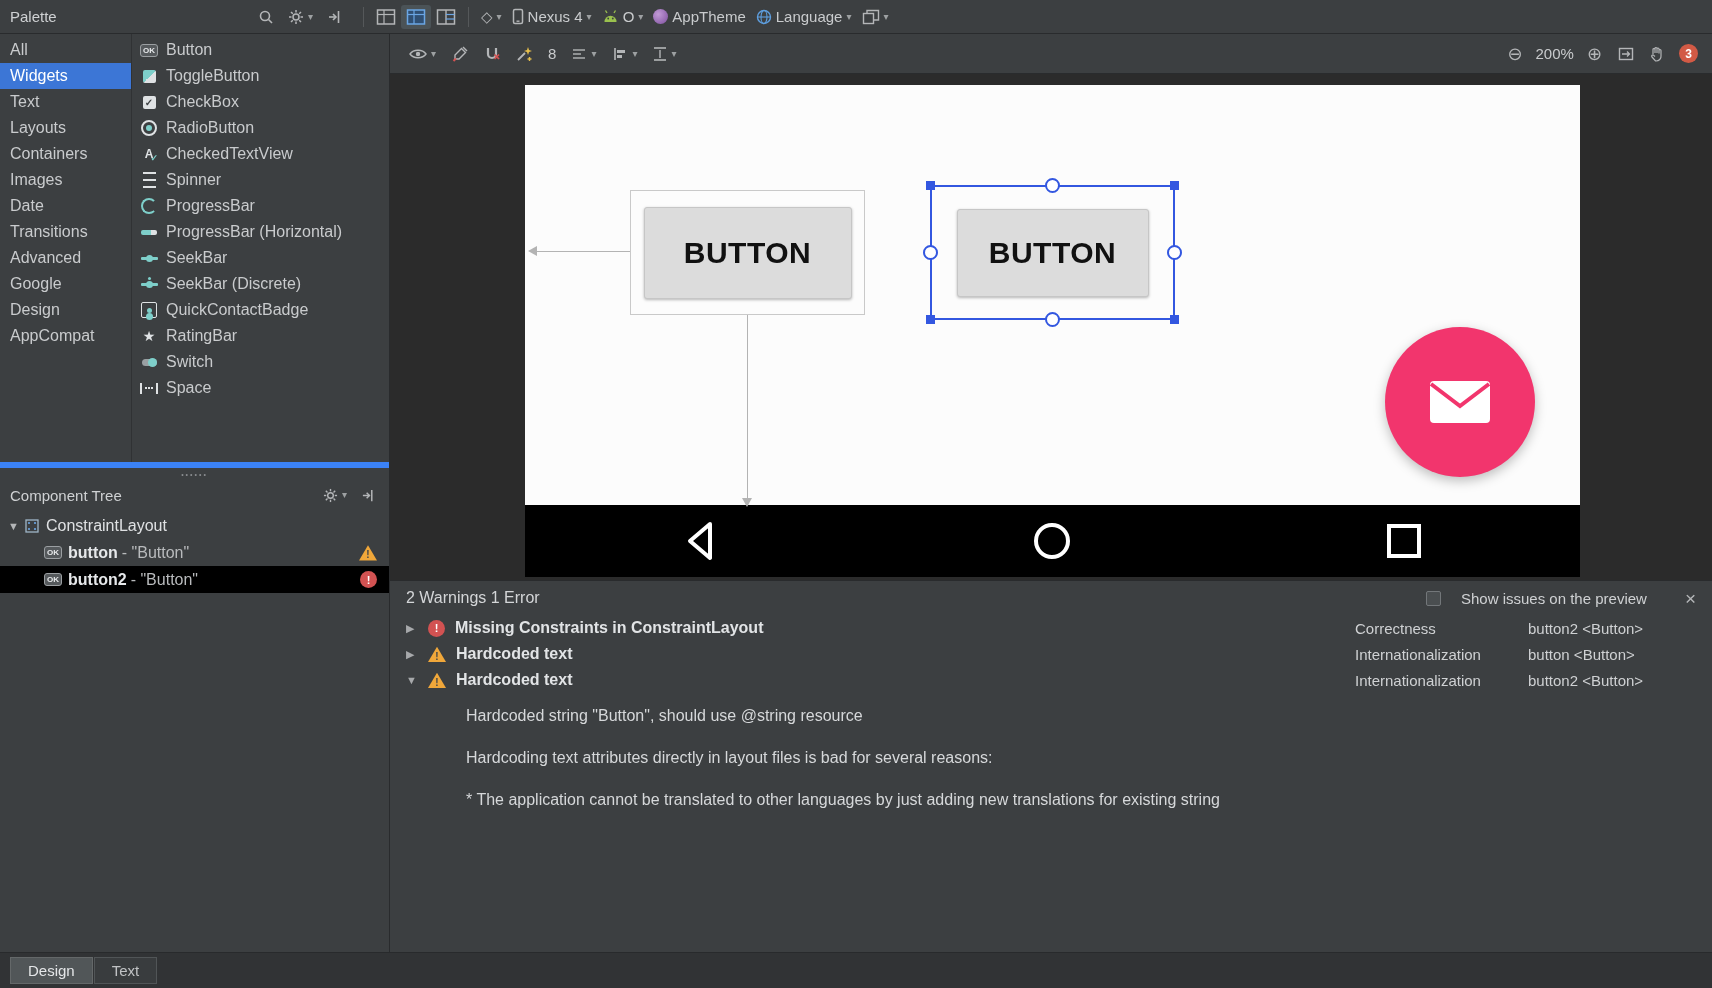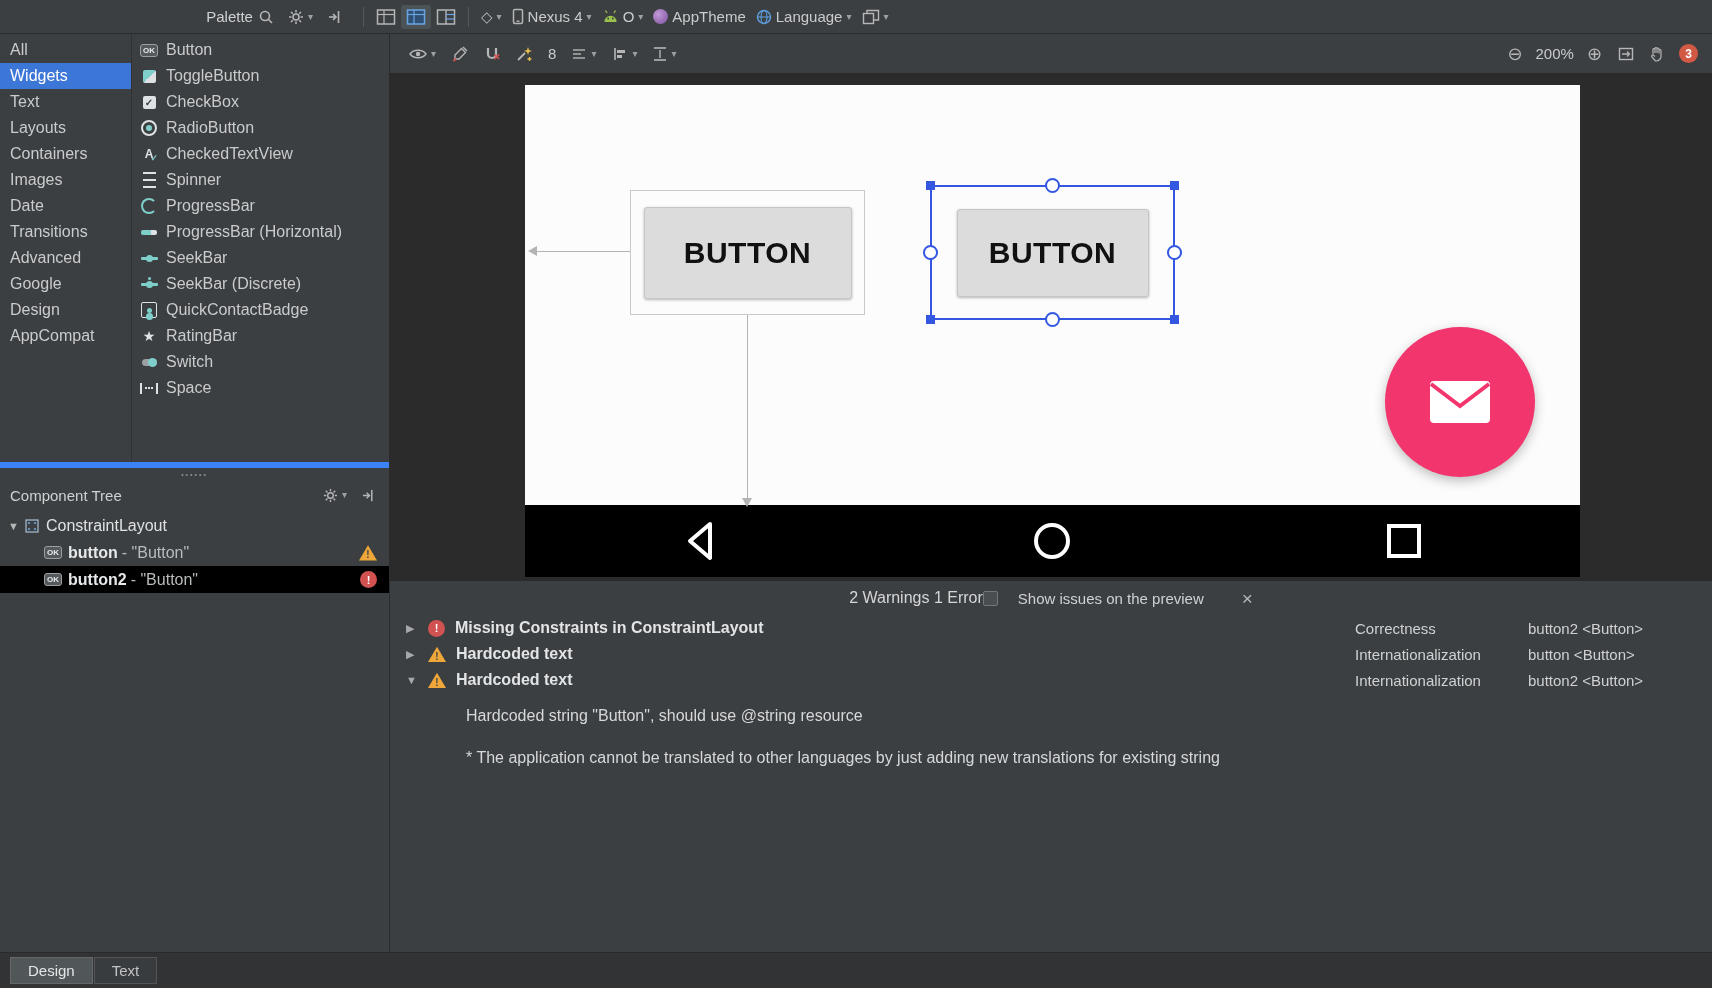--- a/index.html
+++ b/index.html
@@ -2,21 +2,21 @@
 <html><head>
 <meta charset="utf-8">
 <style>
   *{box-sizing:border-box;margin:0;padding:0}
   html,body{width:1712px;height:988px;overflow:hidden}
   body{font-family:"Liberation Sans",sans-serif;background:#3c3f41;color:#c9cbcd;-webkit-font-smoothing:antialiased}
   .app{width:1712px;height:988px;display:flex;flex-direction:column}
 
   
   .topbar{height:34px;flex:none;background:#3c3f41;border-bottom:1px solid #292b2d;display:flex;align-items:center}
-  .tb-panel-head{width:356px;flex:none;display:flex;align-items:center;justify-content:flex-end;padding:0 8px 0 10px;height:100%}
+  .tb-panel-head{width:356px;flex:none;display:flex;align-items:center;justify-content:space-between;padding:0 8px 0 10px;height:100%}
   .panel-title{font-size:15px;color:#cfd1d3}
   .tb-group{display:inline-flex;align-items:center;gap:4px}
   .ibtn,.tbtn{background:none;border:none;display:inline-flex;align-items:center;gap:4px;padding:3px 5px;color:#c9cbcd;font-family:inherit;font-size:15px;border-radius:3px;cursor:default}
   .ibtn.active{background:#4b5357}
   .caret{font-size:10px;color:#9da0a2;line-height:1}
   .glyph{font-size:15px;color:#b4b6b8;line-height:1}
   .glyph.big{font-size:18px}
   .vsep{width:1px;height:20px;background:#55585a;margin:0 7px;flex:none}
   .zoom-label{font-size:15px;color:#c9cbcd;margin:14px 2px}
   .badge{width:19px;height:19px;border-radius:50%;background:#d25a45;color:#fff;font-size:12px;font-weight:bold;border:none;display:inline-flex;align-items:center;justify-content:center;margin-left:4px}
@@ -108,21 +108,21 @@
   .handle{position:absolute;width:9px;height:9px;background:#3357e0}
   .h-nw{left:-6px;top:-6px}.h-ne{right:-6px;top:-6px}.h-sw{left:-6px;bottom:-6px}.h-se{right:-6px;bottom:-6px}
   .anchor{position:absolute;width:15px;height:15px;border:2px solid #3357e0;border-radius:50%;background:#fff}
   .a-n{left:calc(50% - 8px);top:-9px}.a-s{left:calc(50% - 8px);bottom:-9px}
   .a-w{left:-9px;top:calc(50% - 8px)}.a-e{right:-9px;top:calc(50% - 8px)}
 
   .fab{position:absolute;left:860px;top:242px;width:150px;height:150px;border-radius:50%;display:flex;align-items:center;justify-content:center;box-shadow:0 4px 12px rgba(0,0,0,.25)}
 
   
   .issues{flex:1;min-height:0;background:#3c3f41;border-top:1px solid #292b2d;overflow:hidden}
-  .issues-header{height:34px;display:flex;align-items:center;justify-content:center;padding:0 16px}
+  .issues-header{height:34px;display:flex;align-items:center;justify-content:space-between;padding:0 16px}
   .issues-title{font-size:16px;color:#d4d6d8}
   .issues-header-right{display:inline-flex;align-items:center;gap:20px}
   .checkbox{width:15px;height:15px;background:#4a4e50;border:1px solid #73777a;border-radius:2px;display:inline-block}
   .cb-label{font-size:15px;color:#cfd1d3;margin-right:18px}
   .close-x{font-size:19px;color:#b4b6b8;line-height:1}
   .issue-row{height:26px;display:flex;align-items:center;padding:0 14px 0 16px;gap:8px}
   .irow-caret{width:14px;flex:none;font-size:11px;color:#a7a9ab}
   .irow-caret::before{content:"▶"}
   .irow-caret[data-expanded="true"]::before{content:"▼"}
   .issue-title{font-size:16px;font-weight:bold;color:#e2e4e6;margin-left:2px}
@@ -574,20 +574,21 @@
               <span class="sev" data-severity="warning"></span>
               <span class="issue-title">Hardcoded text</span>
               <span class="issue-cat">Internationalization</span>
               <span class="issue-comp">button2 &lt;Button&gt;</span>
             </div>
           </div>
         <div class="issue-detail">
 
             <p>Hardcoded string "Button", should use @string resource</p>
 
+            <p>Hardcoding text attributes directly in layout files is bad for several reasons:</p>
 
 
             <p>* The application cannot be translated to other languages by just adding new translations for existing string</p>
           </div>
       </section>
     </div>
   </div>
 
   <footer class="bottombar">
     <div class="tabs">

